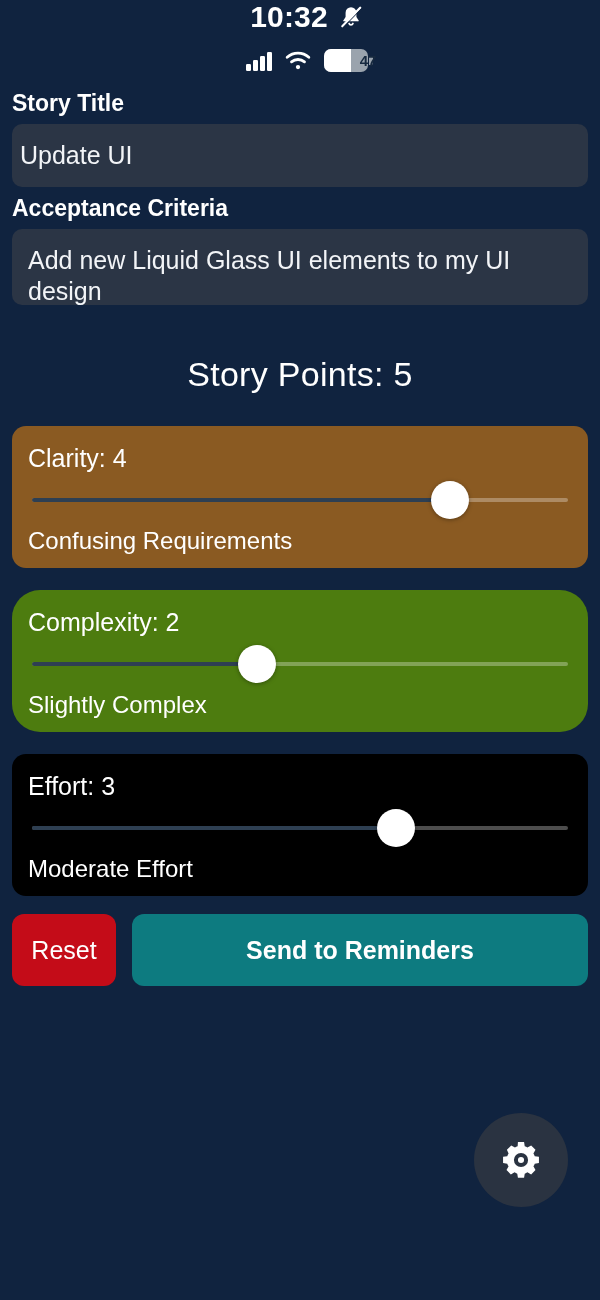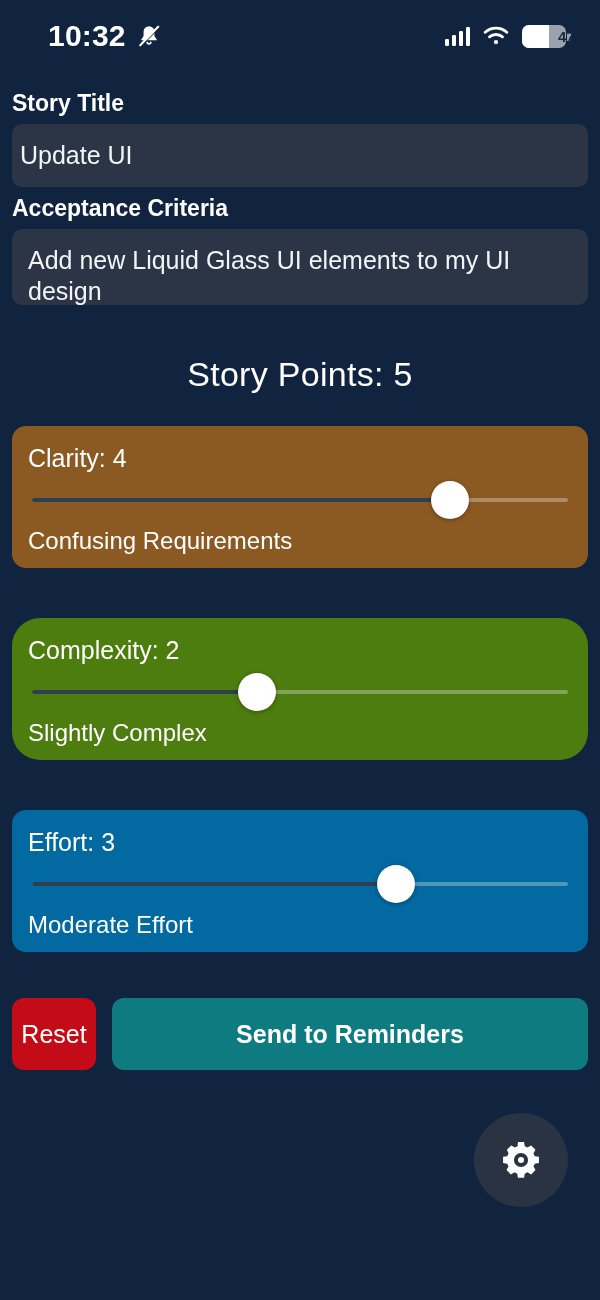--- a/index.html
+++ b/index.html
@@ -17,20 +17,21 @@
     position: relative;
   }
 
   
   .status-bar {
     height: 72px;
     display: flex;
     align-items: center;
     justify-content: space-between;
     padding: 0 34px 0 48px;
+    flex-direction: column;
   }
   .status-left {
     display: flex;
     align-items: center;
     gap: 10px;
   }
   .status-time {
     font-size: 30px;
     font-weight: bold;
     letter-spacing: 0.2px;
@@ -135,27 +136,27 @@
     margin-top: 50px;
     margin-bottom: 32px;
     letter-spacing: 0.3px;
   }
 
   
   .cards { padding: 0 12px; }
   .slider-card {
     border-radius: 14px;
     padding: 18px 16px 16px 16px;
-    margin-bottom: 50px;
+    margin-bottom: 22px;
     height: 142px;
     position: relative;
   }
   .slider-card.clarity    { background: #8a5a22; }
   .slider-card.complexity { background: #4d7c0f; border-radius: 28px; }
-  .slider-card.effort     { background: #0369a1; }
+  .slider-card.effort     { background: #000000; }
 
   .card-title {
     font-size: 25px;
     color: #ffffff;
     margin-bottom: 2px;
   }
   .slider-wrap {
     position: relative;
     height: 42px;
     margin: 6px 4px 0 4px;
@@ -194,21 +195,21 @@
   
   .actions {
     display: flex;
     gap: 16px;
     padding: 0 12px;
     margin-top: -4px;
   }
   .btn-reset {
     background: #c40c18;
     border-radius: 12px;
-    width: 84px;
+    width: 104px;
     height: 72px;
     display: flex;
     align-items: center;
     justify-content: center;
     font-size: 25px;
     color: #ffffff;
     border: none;
     font-family: inherit;
     cursor: pointer;
   }

